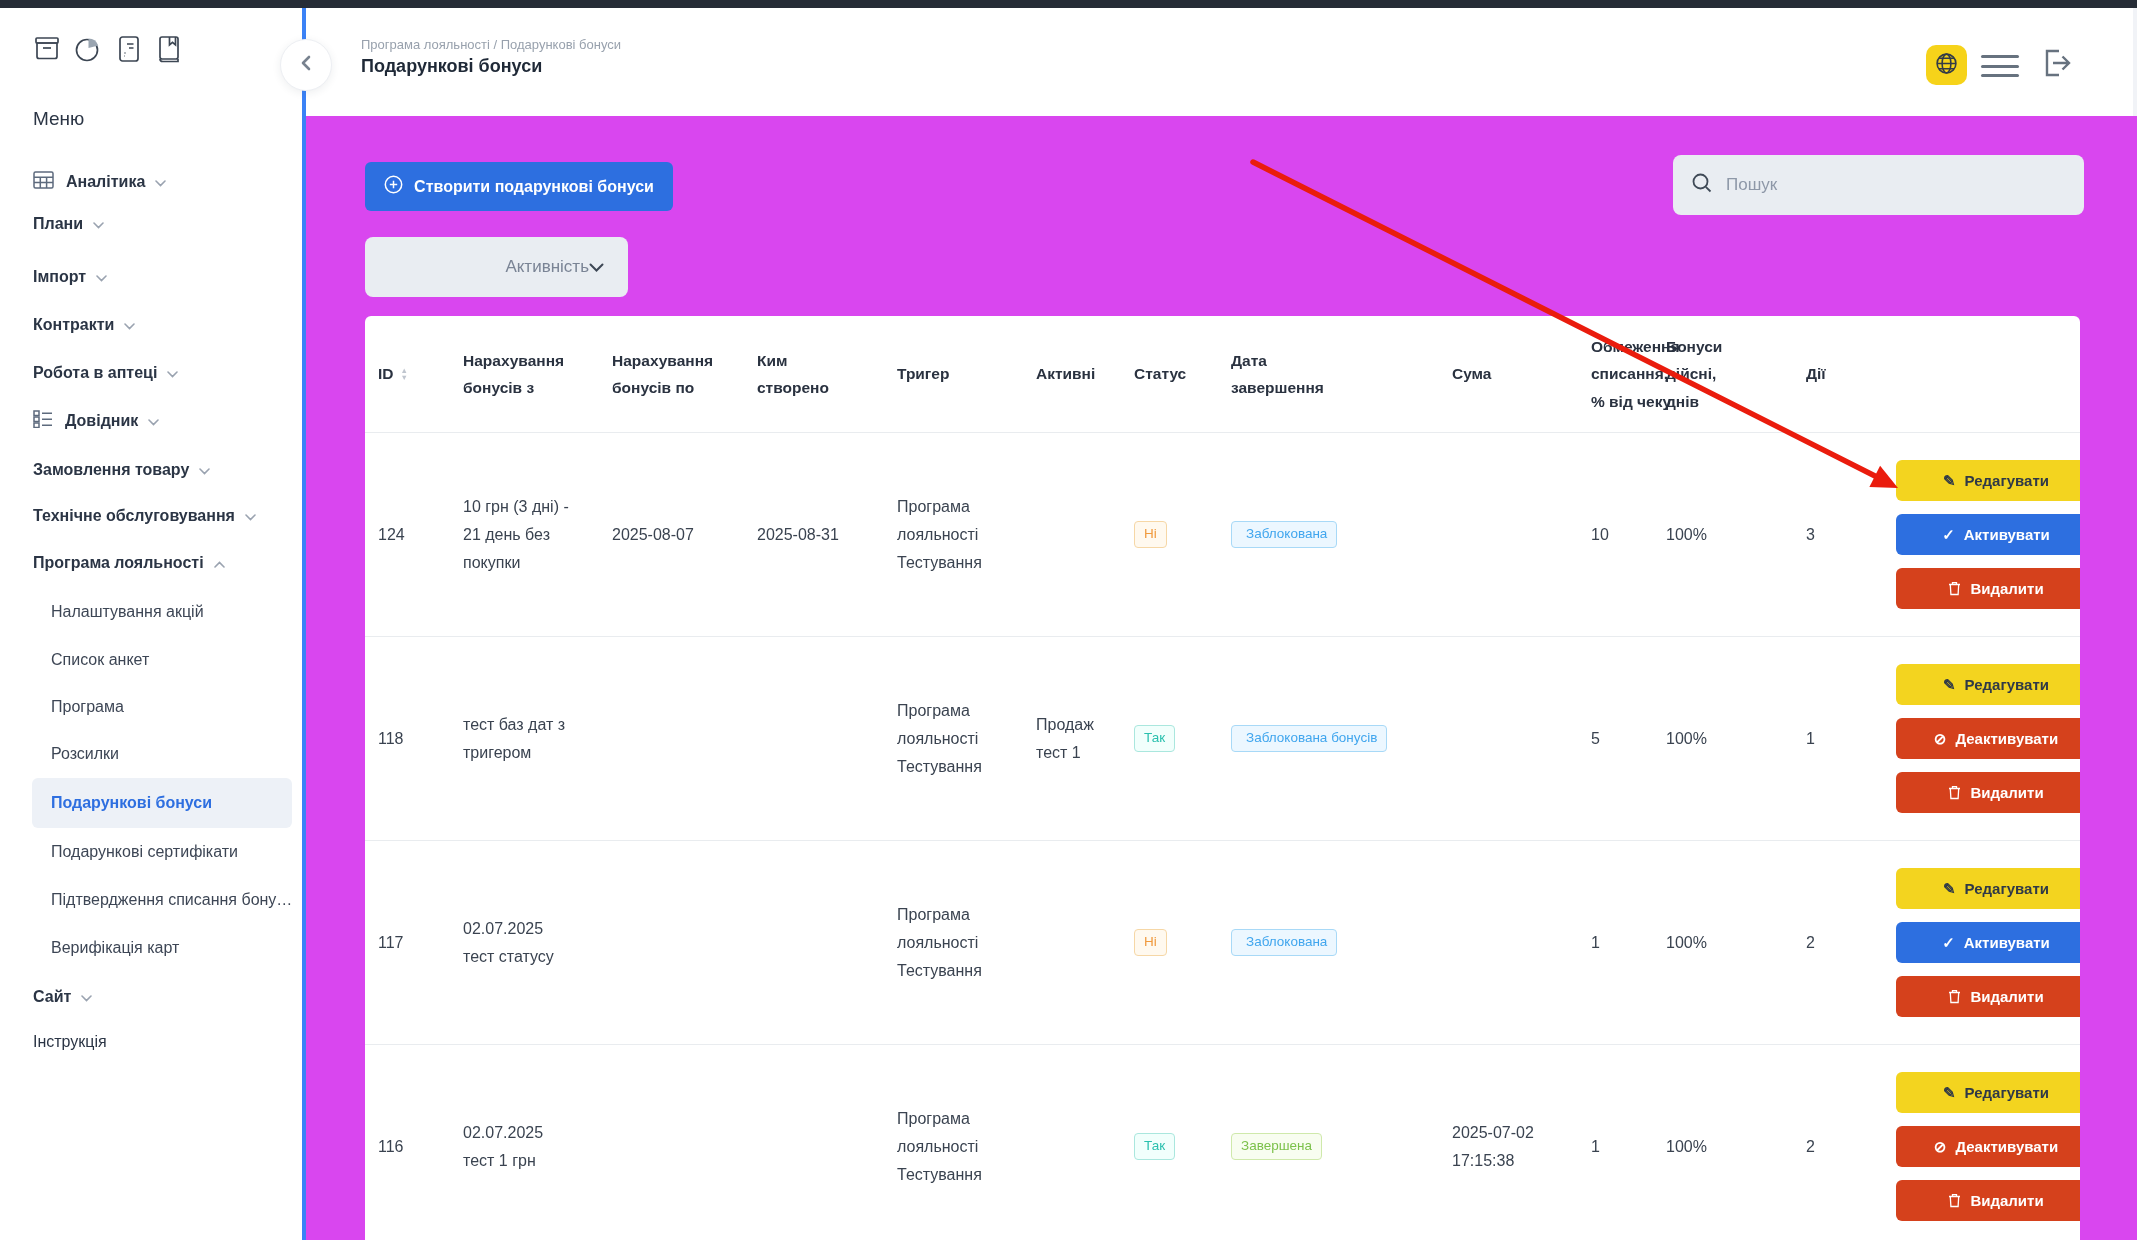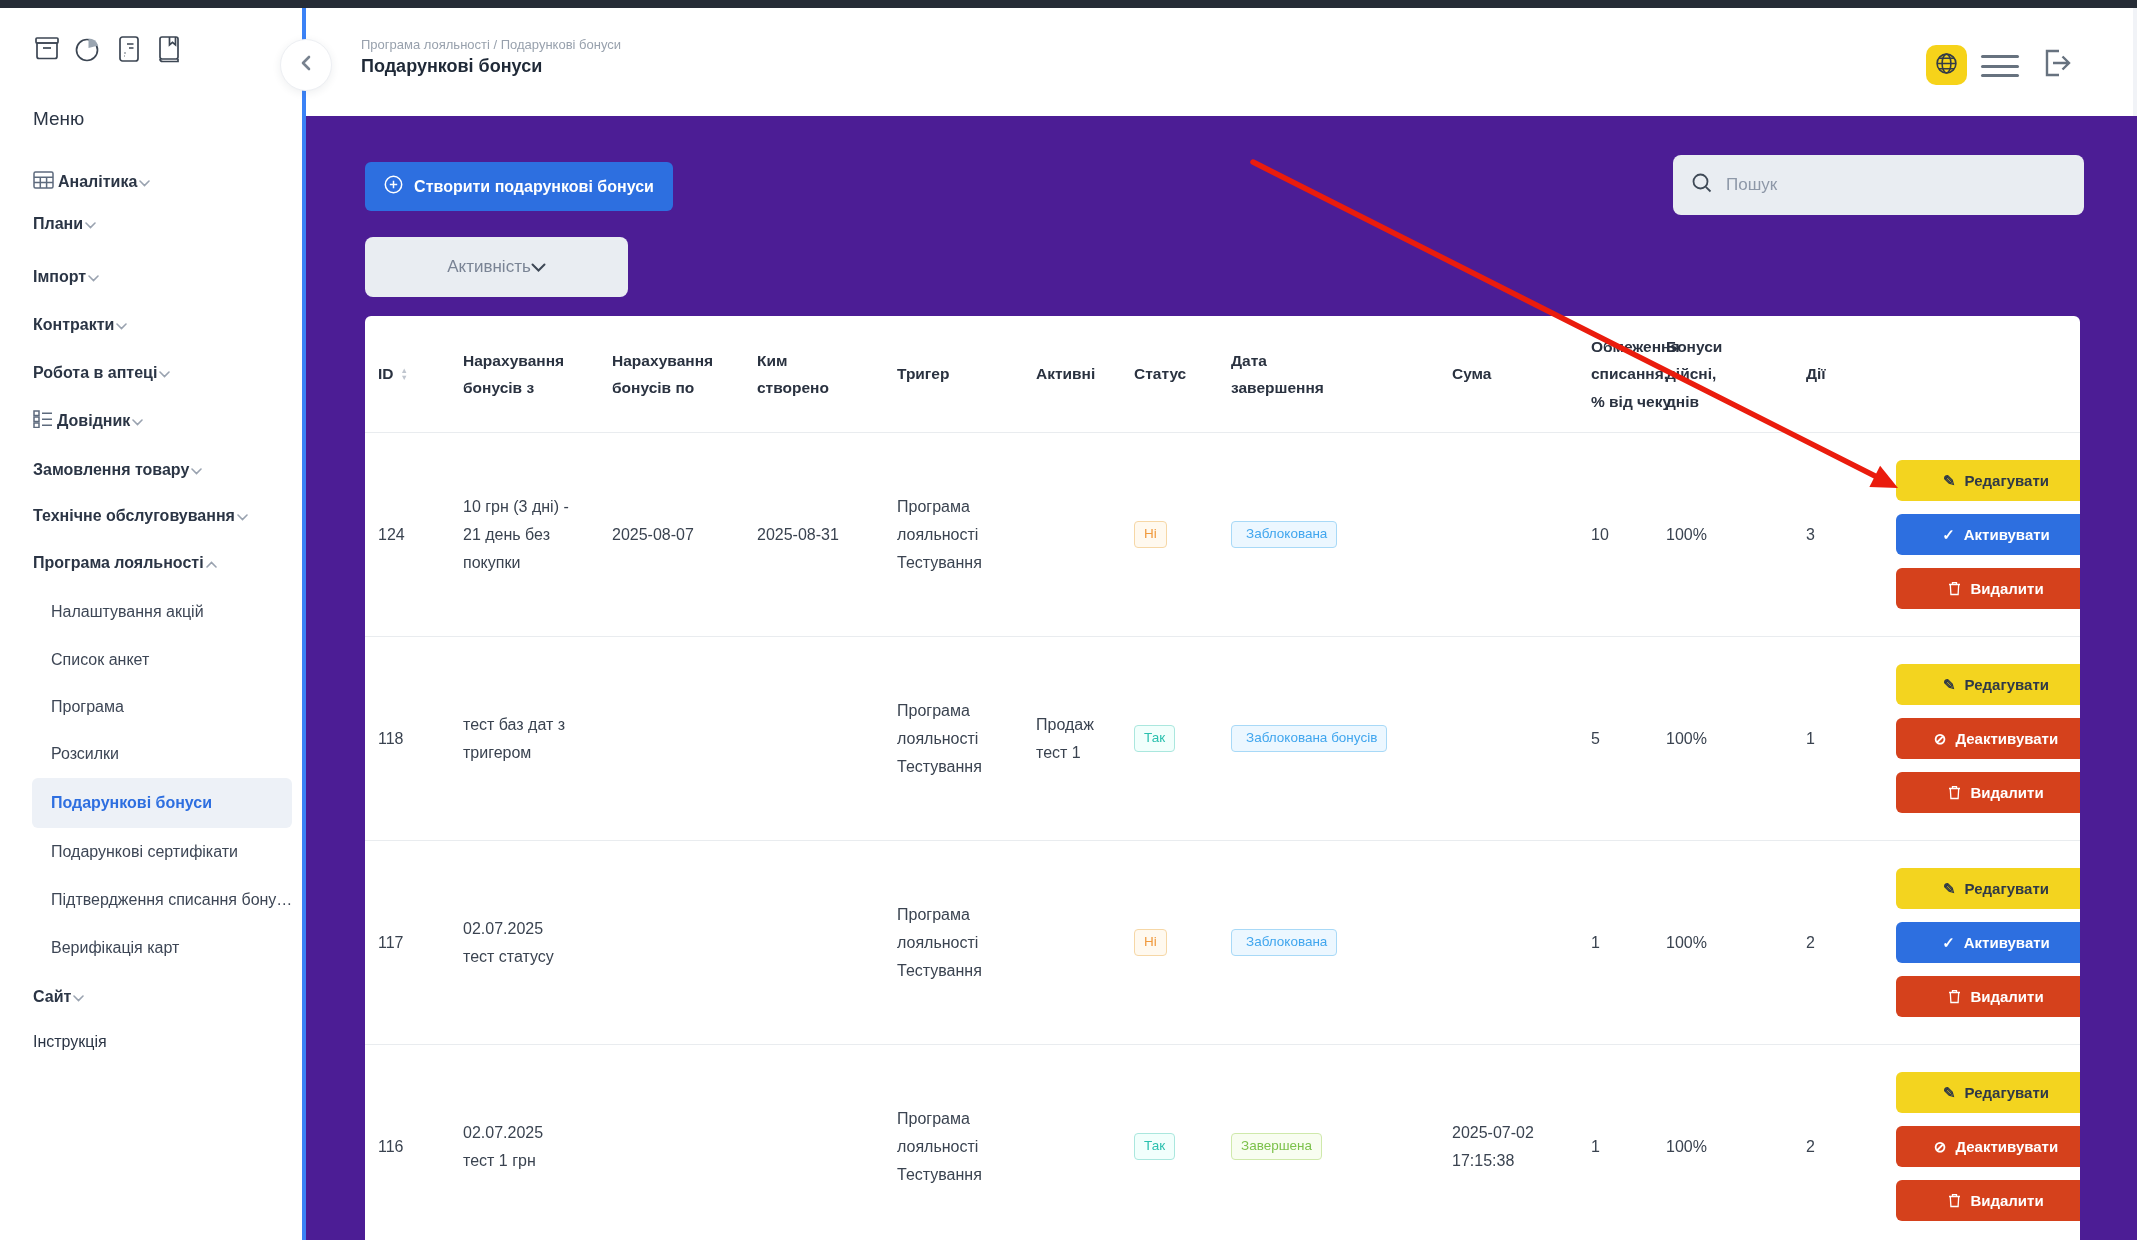--- a/index.html
+++ b/index.html
@@ -5,21 +5,21 @@
   html,body{margin:0;padding:0;background:#dfe3e8;}
   .page{position:relative;width:2137px;height:1240px;overflow:hidden;
         font-family:"Liberation Sans",sans-serif;background:#f1f3f7;}
   .topstrip{position:absolute;left:0;top:0;width:2137px;height:8px;background:#262c36;}
   
   .sidebar{position:absolute;left:0;top:8px;width:306px;height:1232px;background:#fff;
            border-right:4px solid #3b82f6;box-sizing:border-box;z-index:5;}
   .side-icons{position:absolute;left:33px;top:25px;display:flex;gap:12px;align-items:center;}
   .side-icons span{display:inline-flex;}
   .menu-title{position:absolute;left:33px;top:100px;font-size:19px;font-weight:500;color:#2b3545;}
-  .nav-item{position:absolute;left:33px;height:24px;display:flex;align-items:center;gap:4px;
+  .nav-item{position:absolute;left:33px;height:24px;display:flex;align-items:center;gap:12px;
             font-size:16px;font-weight:700;color:#2b3545;white-space:nowrap;cursor:pointer;}
   .nav-item .chev{display:inline-flex;color:#9aa3b0;margin-left:-2px;margin-top:3px;}
   .chev-up svg{transform:rotate(180deg);}
   .sub-item{position:absolute;left:51px;height:24px;display:flex;align-items:center;
             font-size:16px;font-weight:400;color:#3d4655;white-space:nowrap;cursor:pointer;}
   .active-pill{position:absolute;left:32px;top:770px;width:260px;height:50px;background:#edf1f7;
                border-radius:6px;display:flex;align-items:center;padding-left:19px;box-sizing:border-box;
                font-size:16px;font-weight:700;color:#2e6fe0;cursor:pointer;}
   
   .header{position:absolute;left:302px;top:8px;width:1831px;height:108px;background:#fff;}
@@ -29,26 +29,26 @@
                 background:#fff;border:1px solid #edeff3;box-sizing:border-box;z-index:8;
                 display:flex;align-items:center;justify-content:center;cursor:pointer;
                 box-shadow:0 2px 8px rgba(40,50,70,.08);}
   .globe-btn{position:absolute;left:1624px;top:37px;width:41px;height:40px;border-radius:10px;
              background:#f6d31a;display:flex;align-items:center;justify-content:center;cursor:pointer;}
   .burger{position:absolute;left:1679px;top:47px;width:38px;height:22px;cursor:pointer;
           display:flex;flex-direction:column;justify-content:space-between;}
   .burger i{display:block;height:3px;border-radius:2px;background:#67727f;}
   .logout-btn{position:absolute;left:1737px;top:38px;width:34px;height:34px;cursor:pointer;display:flex;}
   
-  .content{position:absolute;left:306px;top:116px;width:1831px;height:1124px;background:#4c1d95;overflow:hidden;}
+  .content{position:absolute;left:306px;top:116px;width:1831px;height:1124px;background:#d946ef;overflow:hidden;}
   .create-btn{position:absolute;left:59px;top:46px;width:308px;height:49px;border-radius:6px;
               background:#2d6fe0;color:#fff;font-size:16px;font-weight:700;border:none;cursor:pointer;
               display:flex;align-items:center;justify-content:center;gap:11px;font-family:inherit;}
   .filter-select{position:absolute;left:59px;top:121px;width:263px;height:60px;border-radius:8px;
-                 background:#e9edf2;display:flex;align-items:center;justify-content:center;
+                 background:#e9edf2;display:flex;align-items:center;justify-content:flex-end;
                  padding:0 24px;box-sizing:border-box;cursor:pointer;}
   .filter-select .lbl{font-size:17px;color:#7a8495;}
   .search-box{position:absolute;left:1367px;top:39px;width:411px;height:60px;border-radius:8px;
               background:#e9edf2;display:flex;align-items:center;padding:0 18px;box-sizing:border-box;}
   .search-box input{flex:1;border:none;outline:none;background:transparent;margin-left:11px;
                     font-size:17px;color:#3d4655;font-family:inherit;}
   .search-box input::placeholder{color:#8e98a8;}
   
   .table-card{position:absolute;left:59px;top:200px;width:1715px;height:924px;background:#fff;
               border-radius:6px 6px 0 0;overflow:hidden;}

